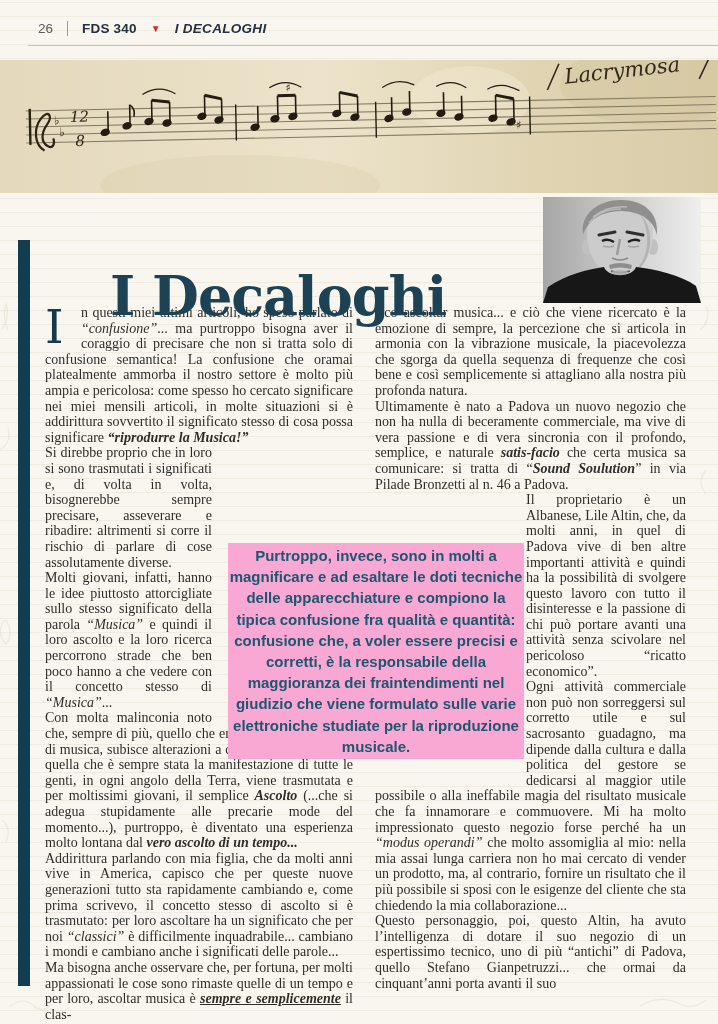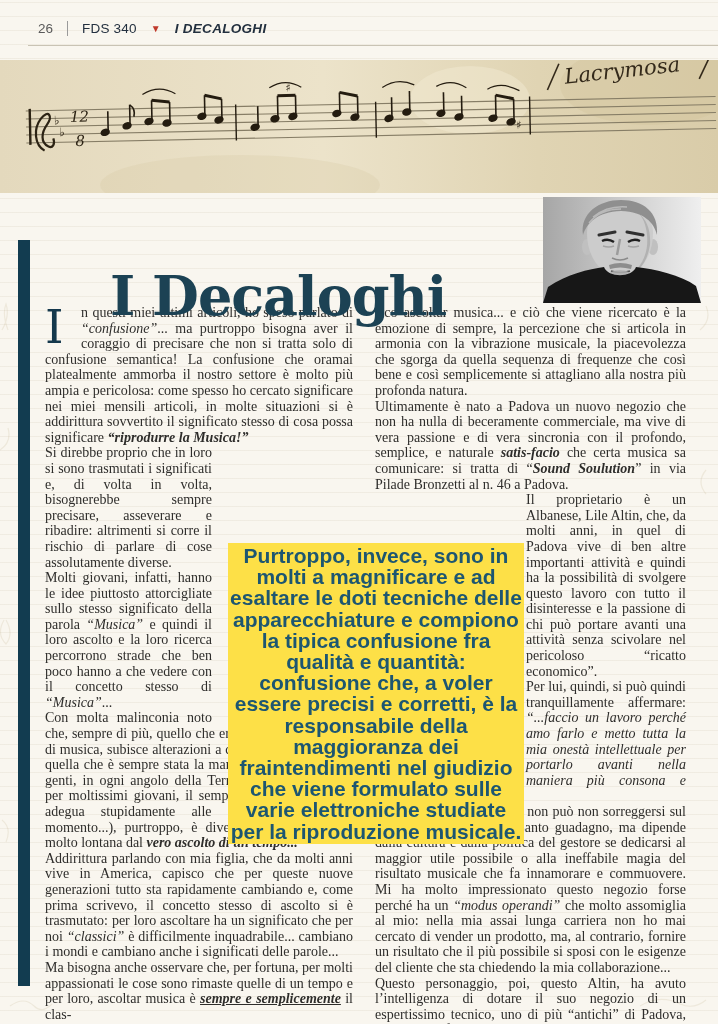--- a/index.html
+++ b/index.html
@@ -19,21 +19,21 @@
   .doodles{position:absolute;inset:0;z-index:0;pointer-events:none;}
 
   
   .page-header{
     position:absolute;top:21px;left:38px;z-index:3;
     display:flex;align-items:center;gap:14px;
     font-family:"Liberation Sans",sans-serif;font-size:13.5px;color:#23303f;
   }
   .page-num{color:#5a5a5a;}
   .hdr-divider{width:1px;height:15px;background:#9a9a9a;}
-  .issue{font-weight:normal;letter-spacing:.2px;}
+  .issue{font-weight:bold;letter-spacing:.2px;}
   .red-tri{color:#c0392b;font-size:10px;line-height:1;}
   .section{font-weight:bold;font-style:italic;letter-spacing:.3px;}
   .header-rule{position:absolute;top:45px;left:28px;width:690px;height:1px;background:#c9c3b4;z-index:1;}
 
   
   .manuscript{position:absolute;top:60px;left:0;width:718px;height:133px;z-index:1;}
 
   
   .portrait{position:absolute;top:197px;left:543px;width:158px;height:106px;z-index:2;}
 
@@ -59,22 +59,22 @@
     font-family:"DejaVu Serif",serif;font-size:47px;line-height:40px;
     color:#14384c;padding-top:2px;
   }
   .spacer-r{float:right;width:132px;height:250px;margin-top:16px;margin-left:9px;}
   .spacer-l{float:left;width:142px;height:255px;margin-top:31px;margin-right:9px;}
 
   
   .pull-quote{
     position:absolute;left:228px;top:543px;width:296px;z-index:2;
     font-family:"Liberation Sans",sans-serif;font-weight:bold;
-    font-size:21px;line-height:21.2px;color:#1d5671;text-align:center;
-    background:#fde047;padding:2px 0;
+    font-size:15px;line-height:21.2px;color:#1d5671;text-align:center;
+    background:#f9a8d4;padding:2px 0;
   }
 </style>
 </head>
 <body>
 
 <div class="texture"></div>
 <svg class="doodles" viewBox="0 0 718 1024" aria-hidden="true">
   <g stroke="#b4a377" stroke-width="1.2" fill="none" opacity="0.16">
     <path d="M2,330 q8,-14 4,-26 q-4,10 2,26 M0,450 q12,-8 8,-22 M4,620 q-8,14 2,24 q8,-10 0,-24 M2,820 q10,8 4,22"></path>
     <path d="M700,330 q12,-10 6,-24 M706,470 q-10,12 0,24 M640,1006 q20,-12 40,-2 q14,6 26,-4"></path>
@@ -230,18 +230,17 @@
   <p><span><span>Addirittura parlando con mia figlia, che da molti anni vive in America, capisco che per queste nuove generazioni tutto sta rapidamente cambiando e, come prima scrivevo, il concetto stesso di ascolto si è trasmutato: per loro ascoltare ha un significato che per noi </span><span style="font-style: italic;">“classici”</span><span> è difficilmente inquadrabile... cambiano i mondi e cambiano anche i significati delle parole...</span></span></p>
   <p><span><span>Ma bisogna anche osservare che, per fortuna, per molti appassionati le cose sono rimaste quelle di un tempo e per loro, ascoltar musica è </span><span style="font-weight: bold; font-style: italic; text-decoration: underline;">sempre e semplicemente</span><span> il clas-</span></span></p>
 </div>
 
 <div class="col" id="col2">
   <p><span><span>sico ascoltar musica... e ciò che viene ricercato è la emozione di sempre, la percezione che si articola in armonia con la vibrazione musicale, la piacevolezza che sgorga da quella sequenza di frequenze che così bene e così semplicemente si attagliano alla nostra più profonda natura.</span></span></p>
   <p class="gap"><span><span>Ultimamente è nato a Padova un nuovo negozio che non ha nulla di beceramente commerciale, ma vive di vera passione e di vera sincronia con il profondo, semplice, e naturale </span><span style="font-weight: bold; font-style: italic;">satis-facio</span><span> che certa musica sa comunicare: si tratta di “</span><span style="font-weight: bold; font-style: italic;">Sound Soulution</span><span>” in via Pilade Bronzetti al n. 46 a Padova.</span></span></p>
   <p>
     <span class="spacer-l"></span><span><span>Il proprietario è un Albanese, Lile Altin, che, da molti anni, in quel di Padova vive di ben altre importanti attività e quindi ha la possibilità di svolgere questo lavoro con tutto il disinteresse e la passione di chi può portare avanti una attività senza scivolare nel pericoloso “ricatto economico”.</span></span>
   </p>
-  <p><span><span>Per lui, quindi, si può quindi tranquillamente affermare: </span><span style="font-style: italic;">“...faccio un lavoro perché amo farlo e metto tutta la mia onestà intellettuale per portarlo avanti nella maniera più consona e vera.”</span></span></p>
   <p><span><span>Ogni attività commerciale non può non sorreggersi sul corretto utile e sul sacrosanto guadagno, ma dipende dalla cultura e dalla politica del gestore se dedicarsi al maggior utile possibile o alla ineffabile magia del risultato musicale che fa innamorare e commuovere. Mi ha molto impressionato questo negozio forse perché ha un </span><span style="font-style: italic;">“modus operandi”</span><span> che molto assomiglia al mio: nella mia assai lunga carriera non ho mai cercato di vender un prodotto, ma, al contrario, fornire un risultato che il più possibile si sposi con le esigenze del cliente che sta chiedendo la mia collaborazione...</span></span></p>
   <p><span><span>Questo personaggio, poi, questo Altin, ha avuto l’intelligenza di dotare il suo negozio di un espertissimo tecnico, uno di più “antichi” di Padova, quello Stefano Gianpetruzzi... che ormai da cinquant’anni porta avanti il suo</span></span></p>
 </div>
 
 <div class="pull-quote">Purtroppo, invece, sono in molti a magnificare e ad esaltare le doti tecniche delle apparecchiature e compiono la tipica confusione fra qualità e quantità: confusione che, a voler essere precisi e corretti, è la responsabile della maggioranza dei fraintendimenti nel giudizio che viene formulato sulle varie elettroniche studiate per la riproduzione musicale.</div>
 
 </body></html>

